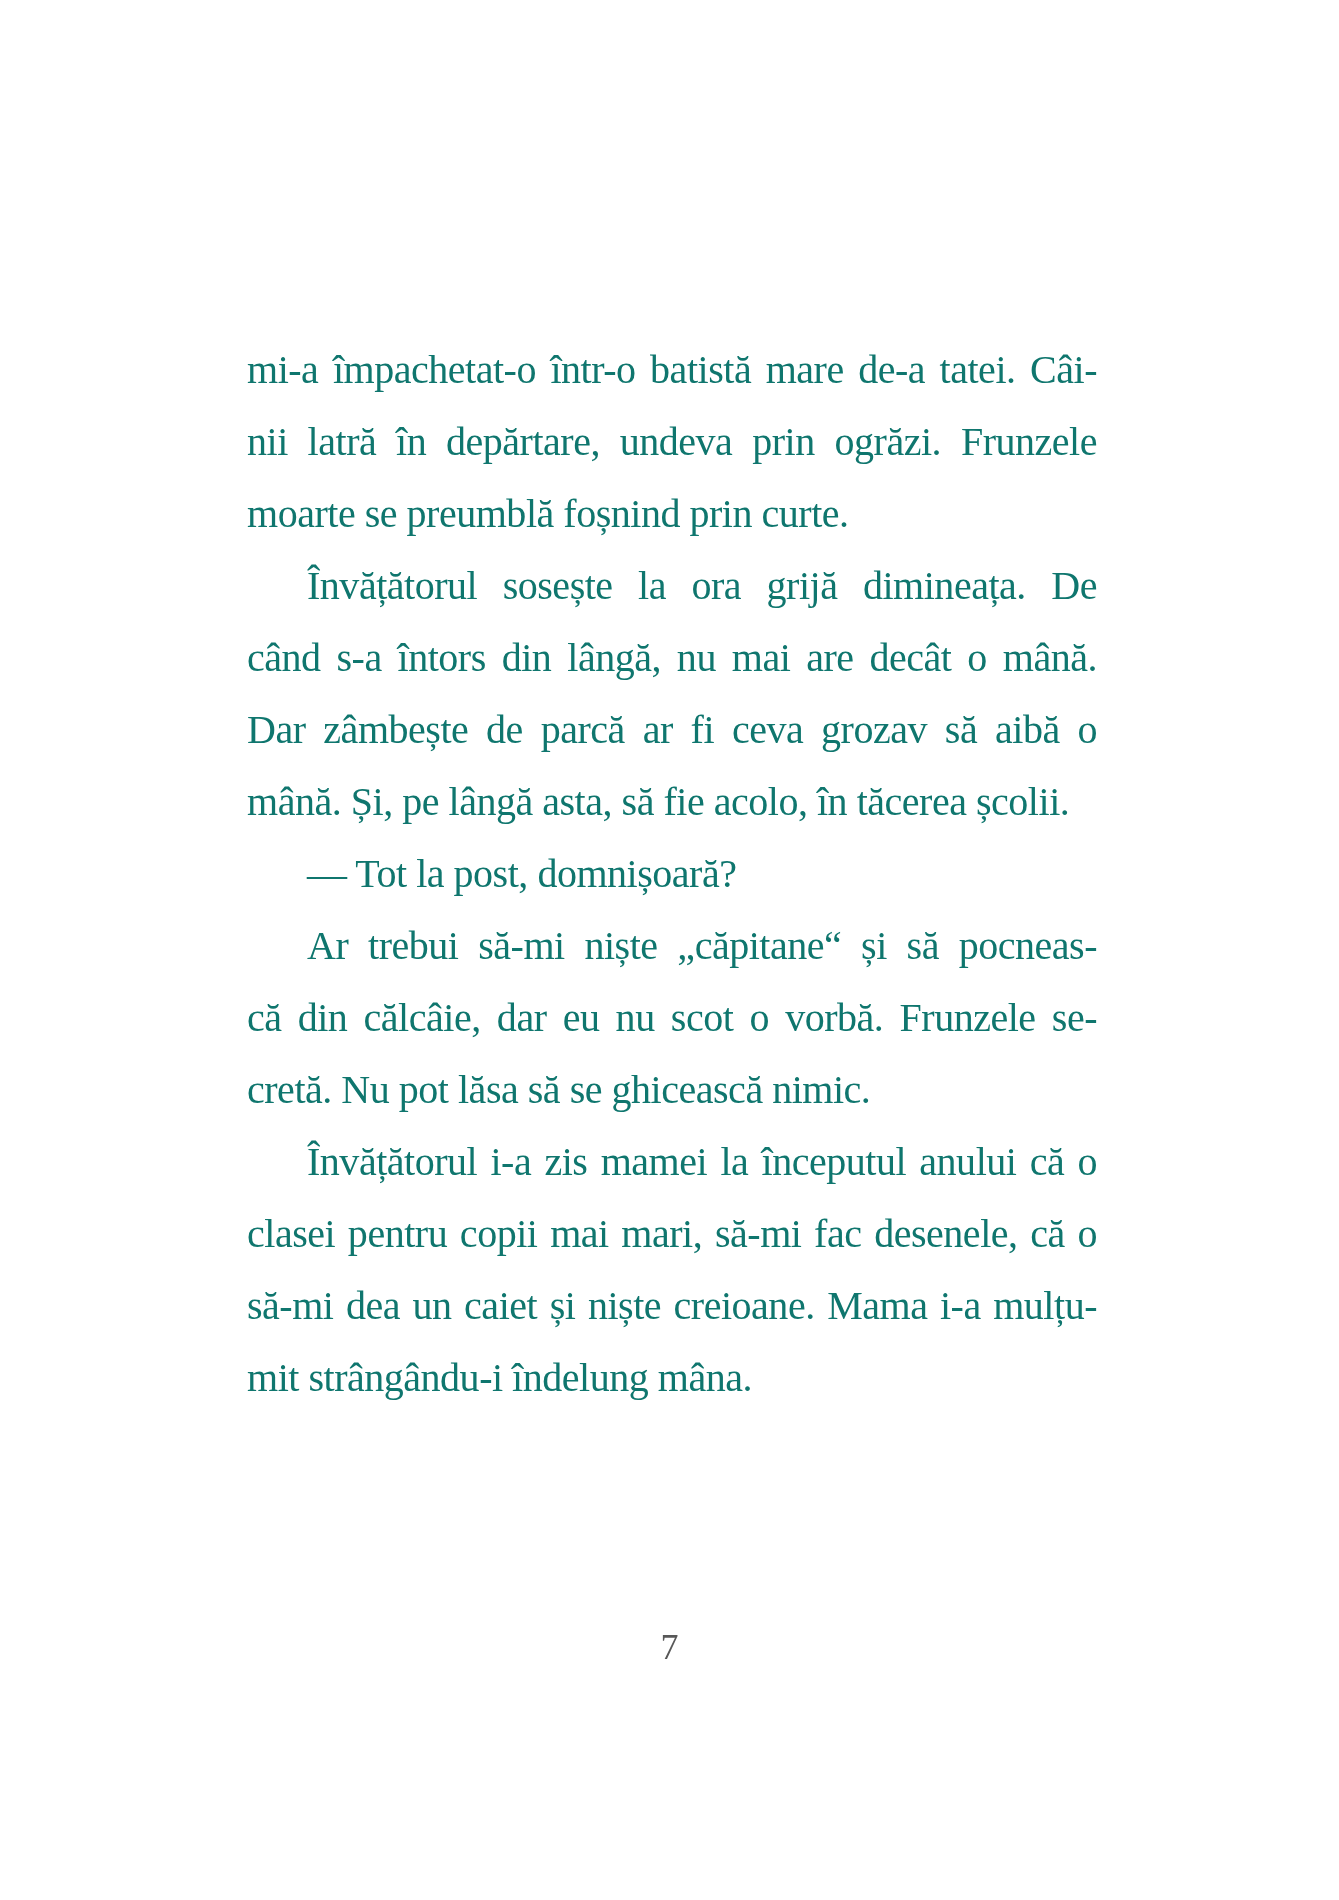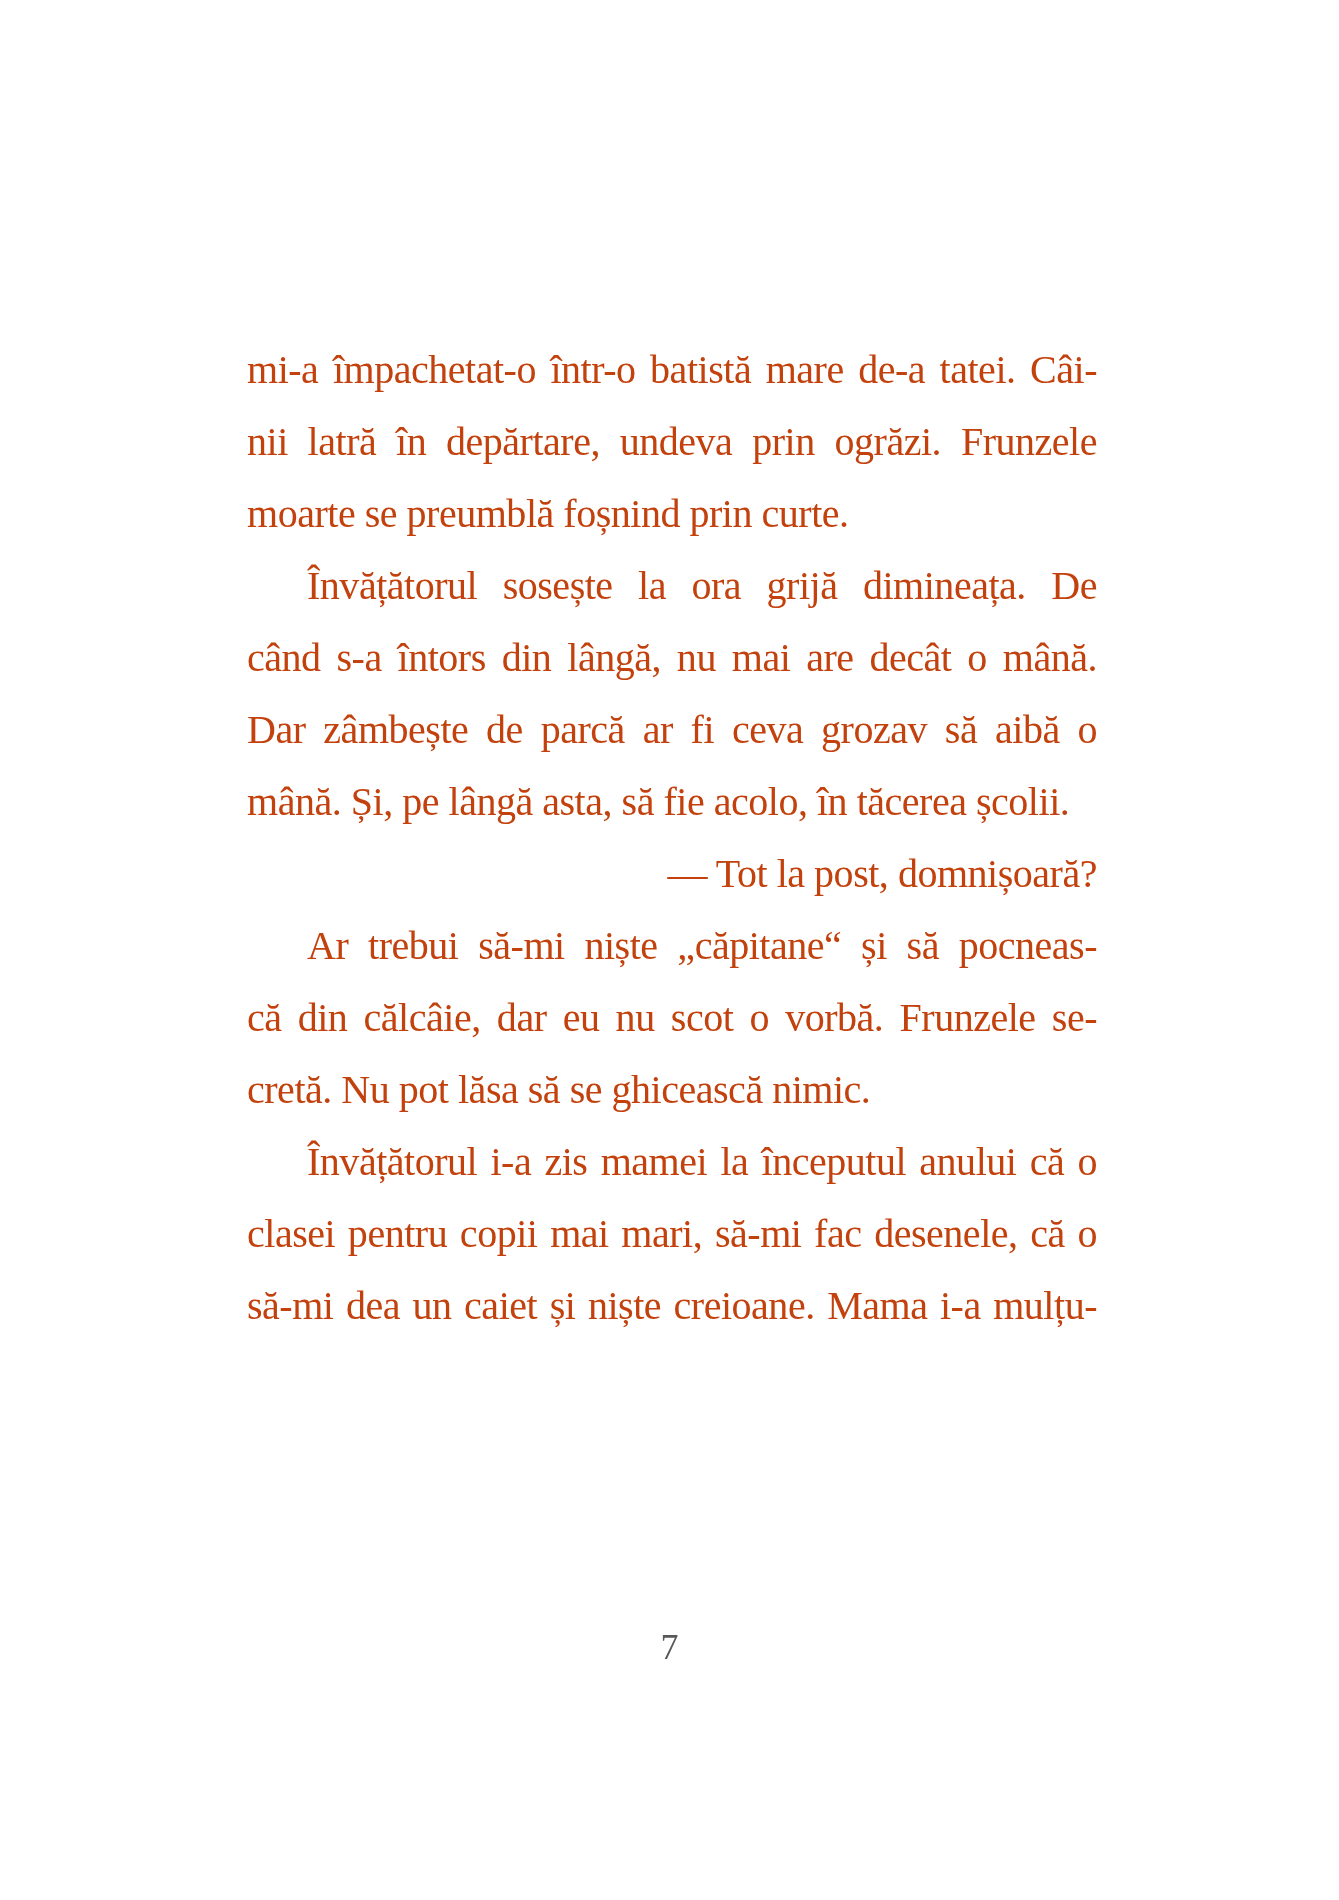--- a/index.html
+++ b/index.html
@@ -18,41 +18,40 @@
     position: absolute;
     inset: 0;
     background: #ffffff;
   }
   .page-text {
     position: absolute;
     left: 247px;
     top: 334px;
     width: 850px;
     font-size: 40px;
-    color: #c2410c;
+    color: #0f766e;
     letter-spacing: -0.012em;
   }
   .para {
     margin: 0;
     padding: 0;
   }
   .line {
     height: 72px;
     line-height: 72px;
     text-align: left;
     white-space: nowrap;
   }
   .line.just {
     white-space: normal;
     text-align: justify;
     text-align-last: justify;
   }
   .para.indented .line.first {
     text-indent: 60px;
-    text-align: right;
   }
   .page-number {
     position: absolute;
     left: 0;
     top: 1626px;
     width: 1339px;
     text-align: center;
     font-size: 36px;
     line-height: 42px;
     color: #585858;
@@ -80,16 +79,17 @@
       </div>
       <div class="para indented">
         <div class="line just first">Ar trebui să-mi niște „căpitane“ și să pocneas-</div>
         <div class="line just">că din călcâie, dar eu nu scot o vorbă. Frunzele se-</div>
         <div class="line">cretă. Nu pot lăsa să se ghicească nimic.</div>
       </div>
       <div class="para indented">
         <div class="line just first">Învățătorul i-a zis mamei la începutul anului că o</div>
         <div class="line just">clasei pentru copii mai mari, să-mi fac desenele, că o</div>
         <div class="line just">să-mi dea un caiet și niște creioane. Mama i-a mulțu-</div>
+        <div class="line">mit strângându-i îndelung mâna.</div>
       </div>
     </main>
   <div class="page-number">7</div>
 </div>
 
 </body></html>

